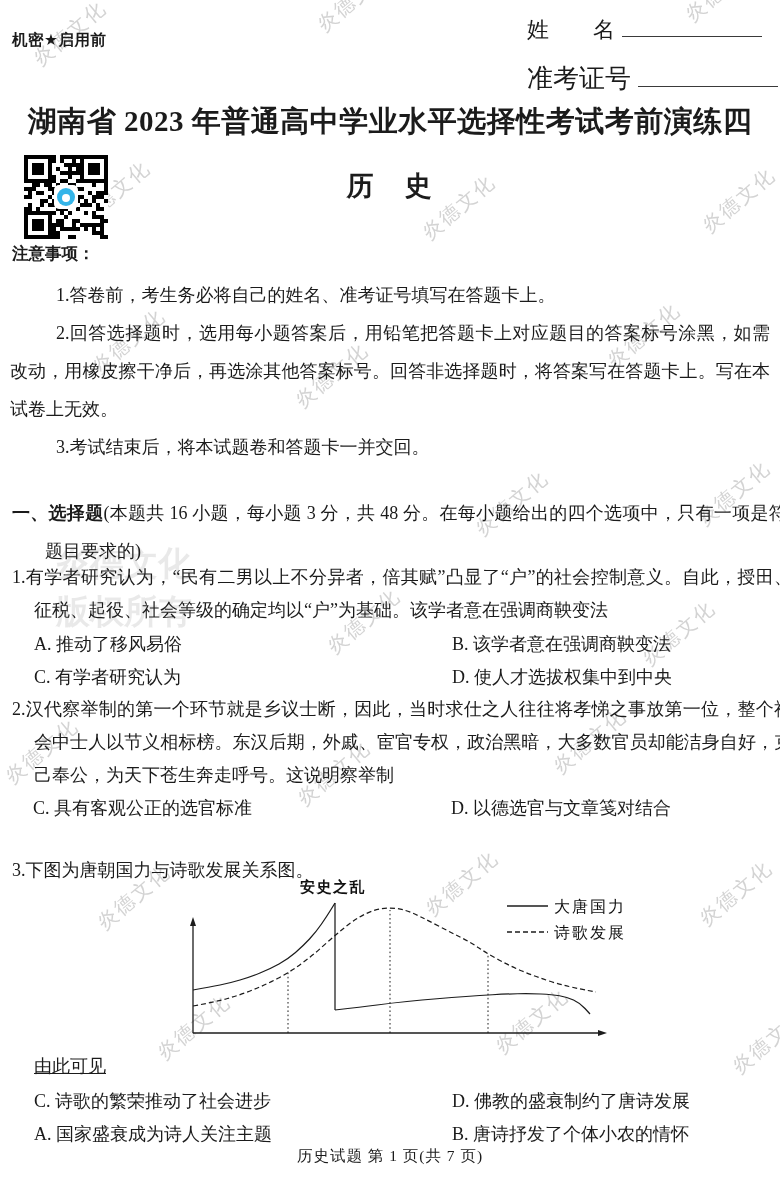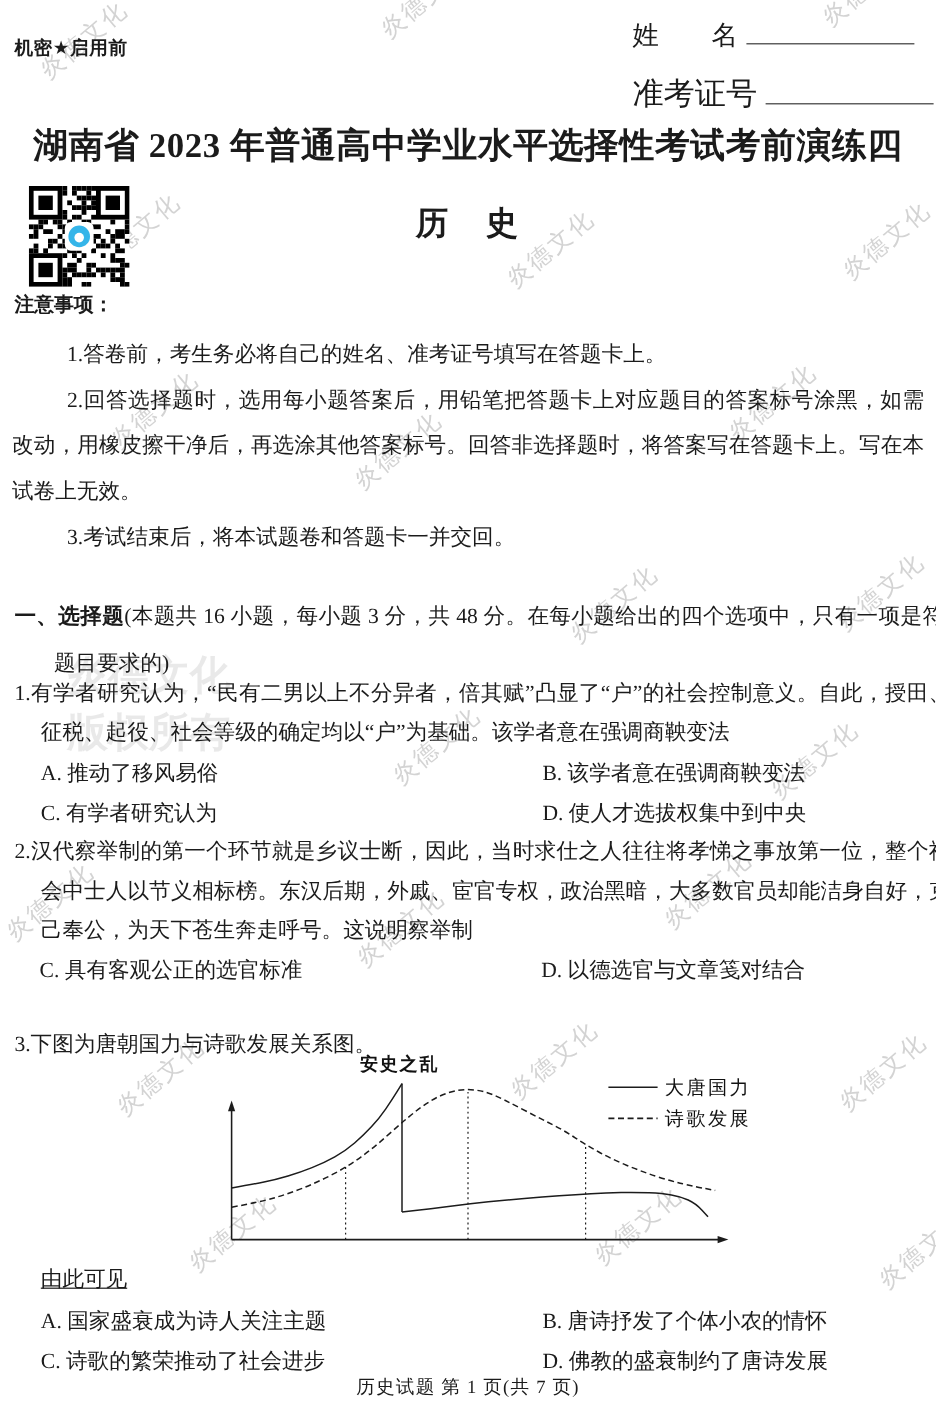--- a/index.html
+++ b/index.html
@@ -300,24 +300,24 @@
       <text x="193" y="18" text-anchor="middle" font-size="15" font-weight="bold" letter-spacing="1.5" fill="#111" font-family="&quot;Liberation Serif&quot;,&quot;DejaVu Serif&quot;,serif">安史之乱</text>
       <line x1="367" y1="32" x2="408" y2="32" stroke="#1c1c1c" stroke-width="1.3"></line>
       <text x="414" y="37.5" font-size="16" letter-spacing="2" fill="#111" font-family="&quot;Liberation Serif&quot;,&quot;DejaVu Serif&quot;,serif">大唐国力</text>
       <line x1="367" y1="58" x2="408" y2="58" stroke="#1c1c1c" stroke-width="1.3" stroke-dasharray="5,3"></line>
       <text x="414" y="63.5" font-size="16" letter-spacing="2" fill="#111" font-family="&quot;Liberation Serif&quot;,&quot;DejaVu Serif&quot;,serif">诗歌发展</text>
     </svg>
 
   <div class="abs z1 concl">由此可见</div>
   <div class="abs z1 opts o3">
     <div class="row">
+      <span class="c1">C. 诗歌的繁荣推动了社会进步</span>
+      <span>D. 佛教的盛衰制约了唐诗发展</span>
+    </div>
+    <div class="row">
       <span class="c1">A. 国家盛衰成为诗人关注主题</span>
       <span>B. 唐诗抒发了个体小农的情怀</span>
     </div>
-    <div class="row">
-      <span class="c1">C. 诗歌的繁荣推动了社会进步</span>
-      <span>D. 佛教的盛衰制约了唐诗发展</span>
-    </div>
   </div>
 
   <div class="abs z1 footer">历史试题 第 1 页(共 7 页)</div>
 
 </div>
 
 </body></html>

